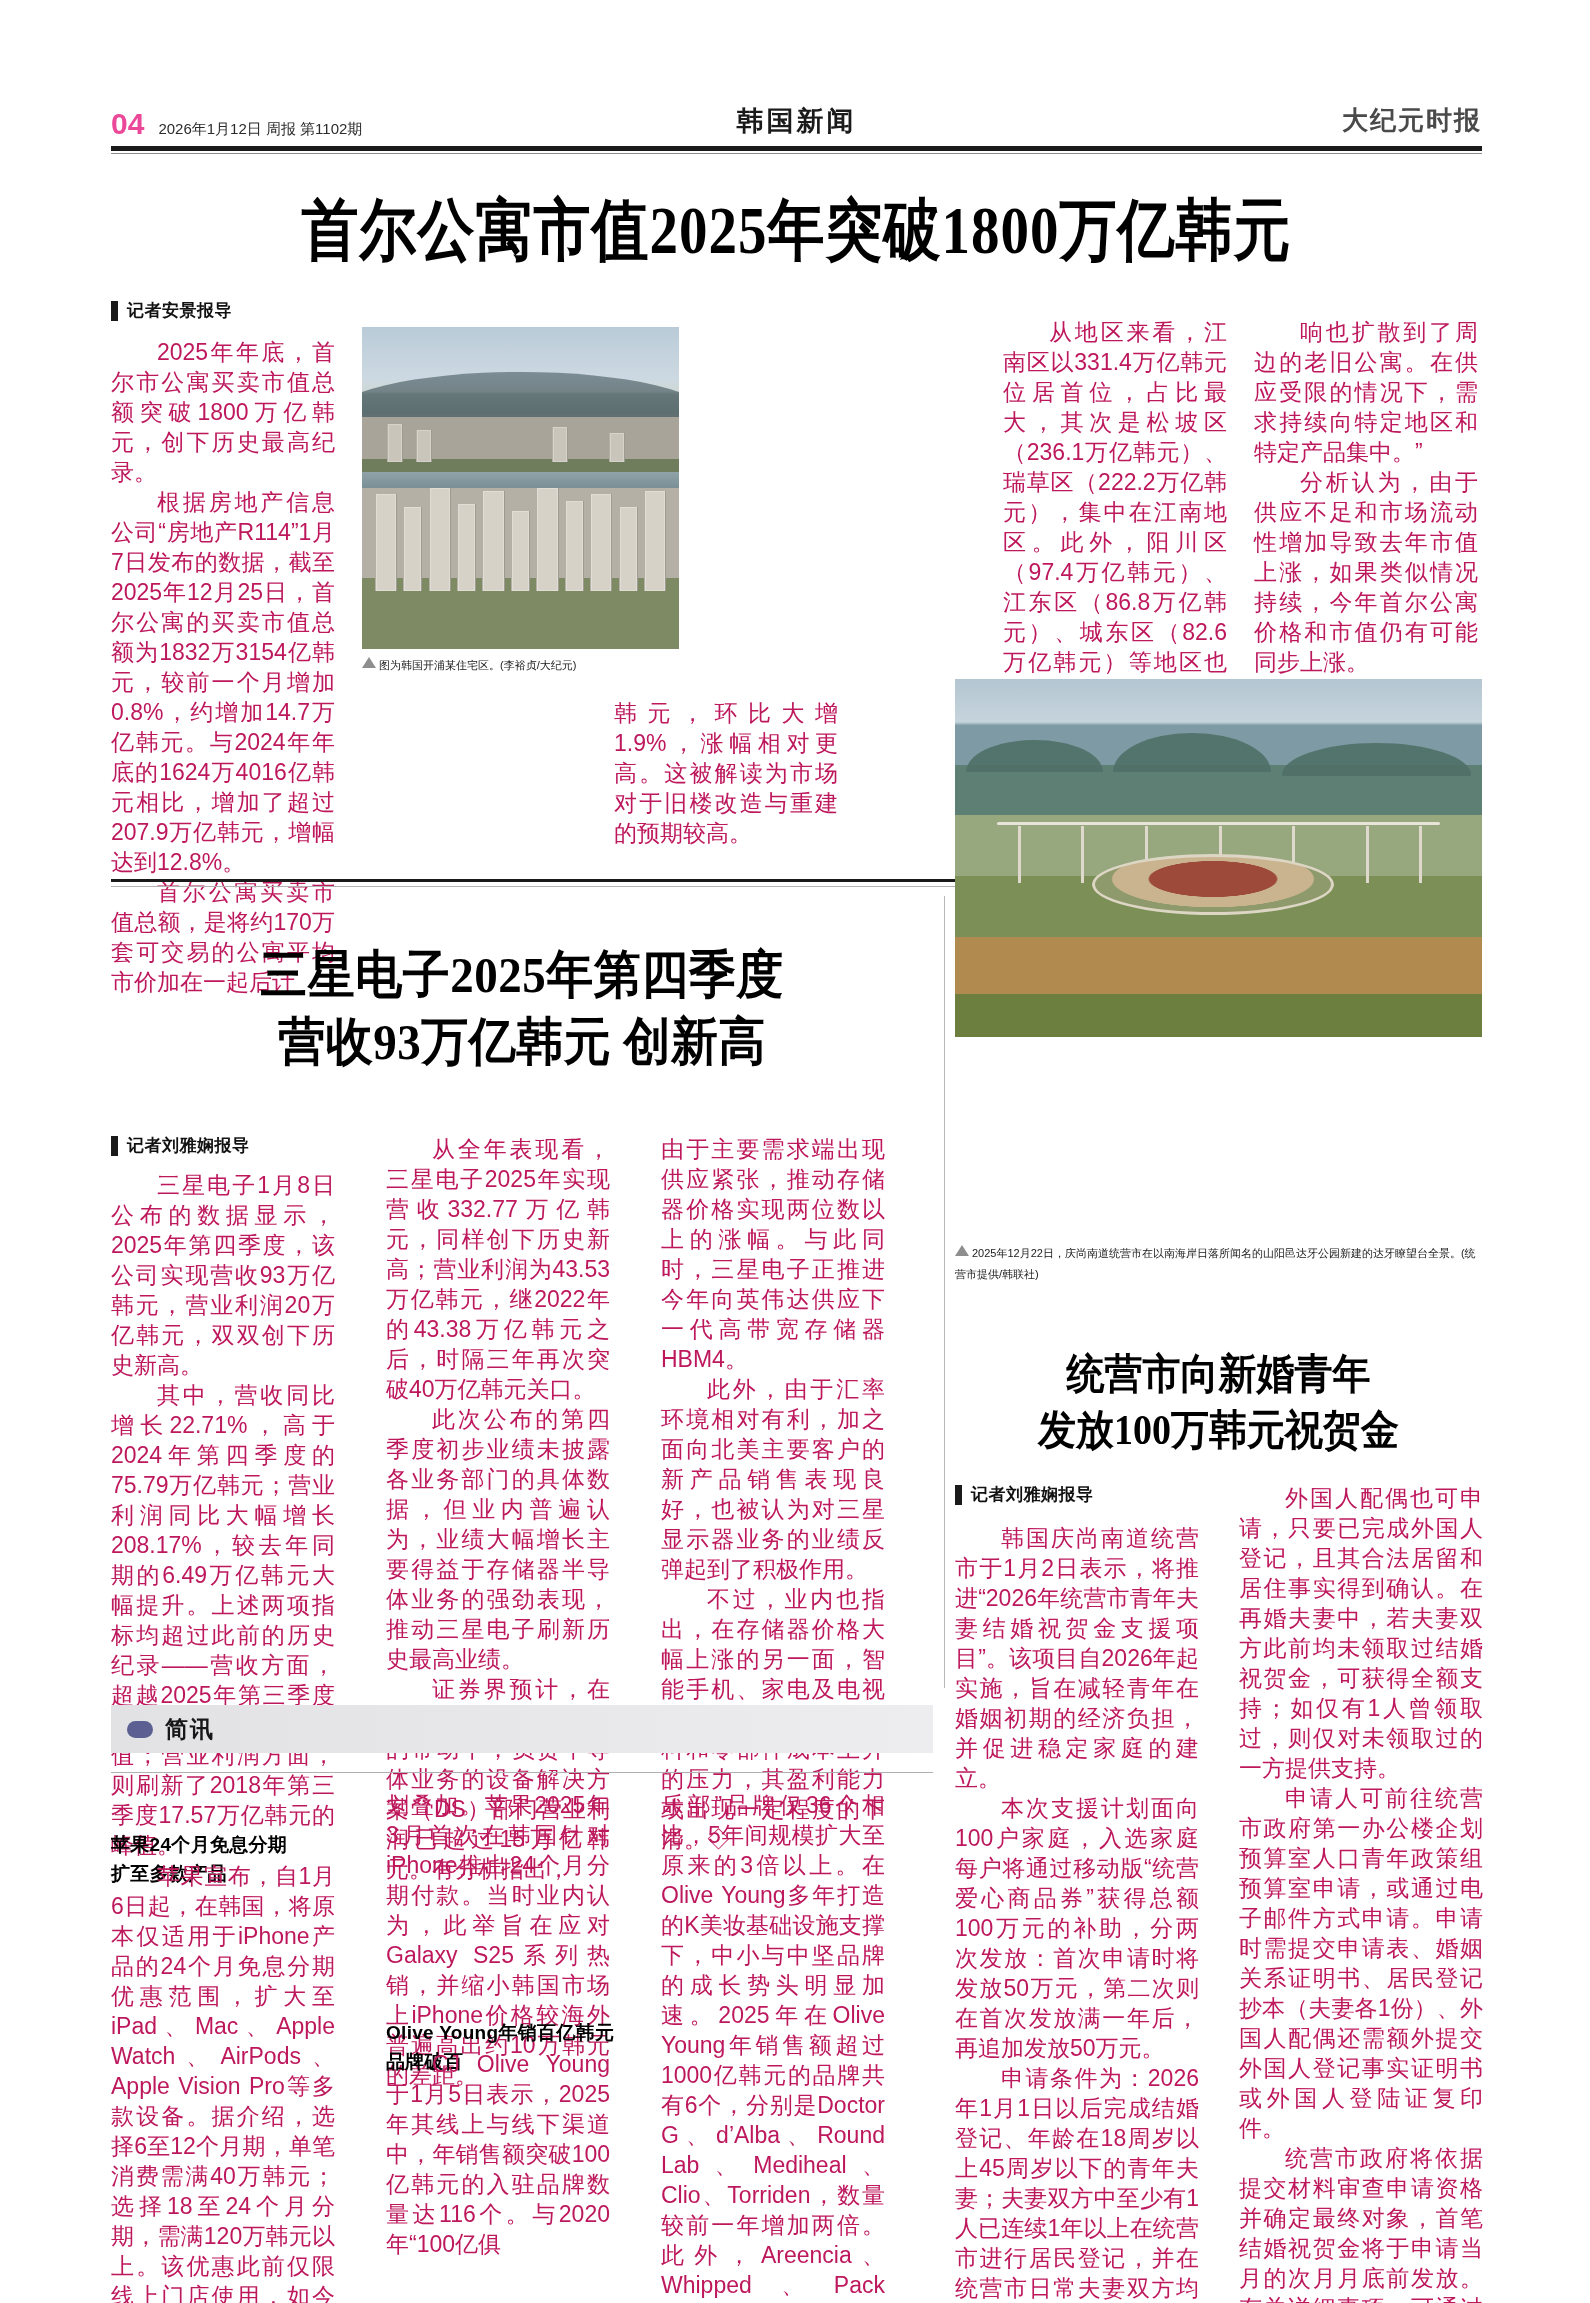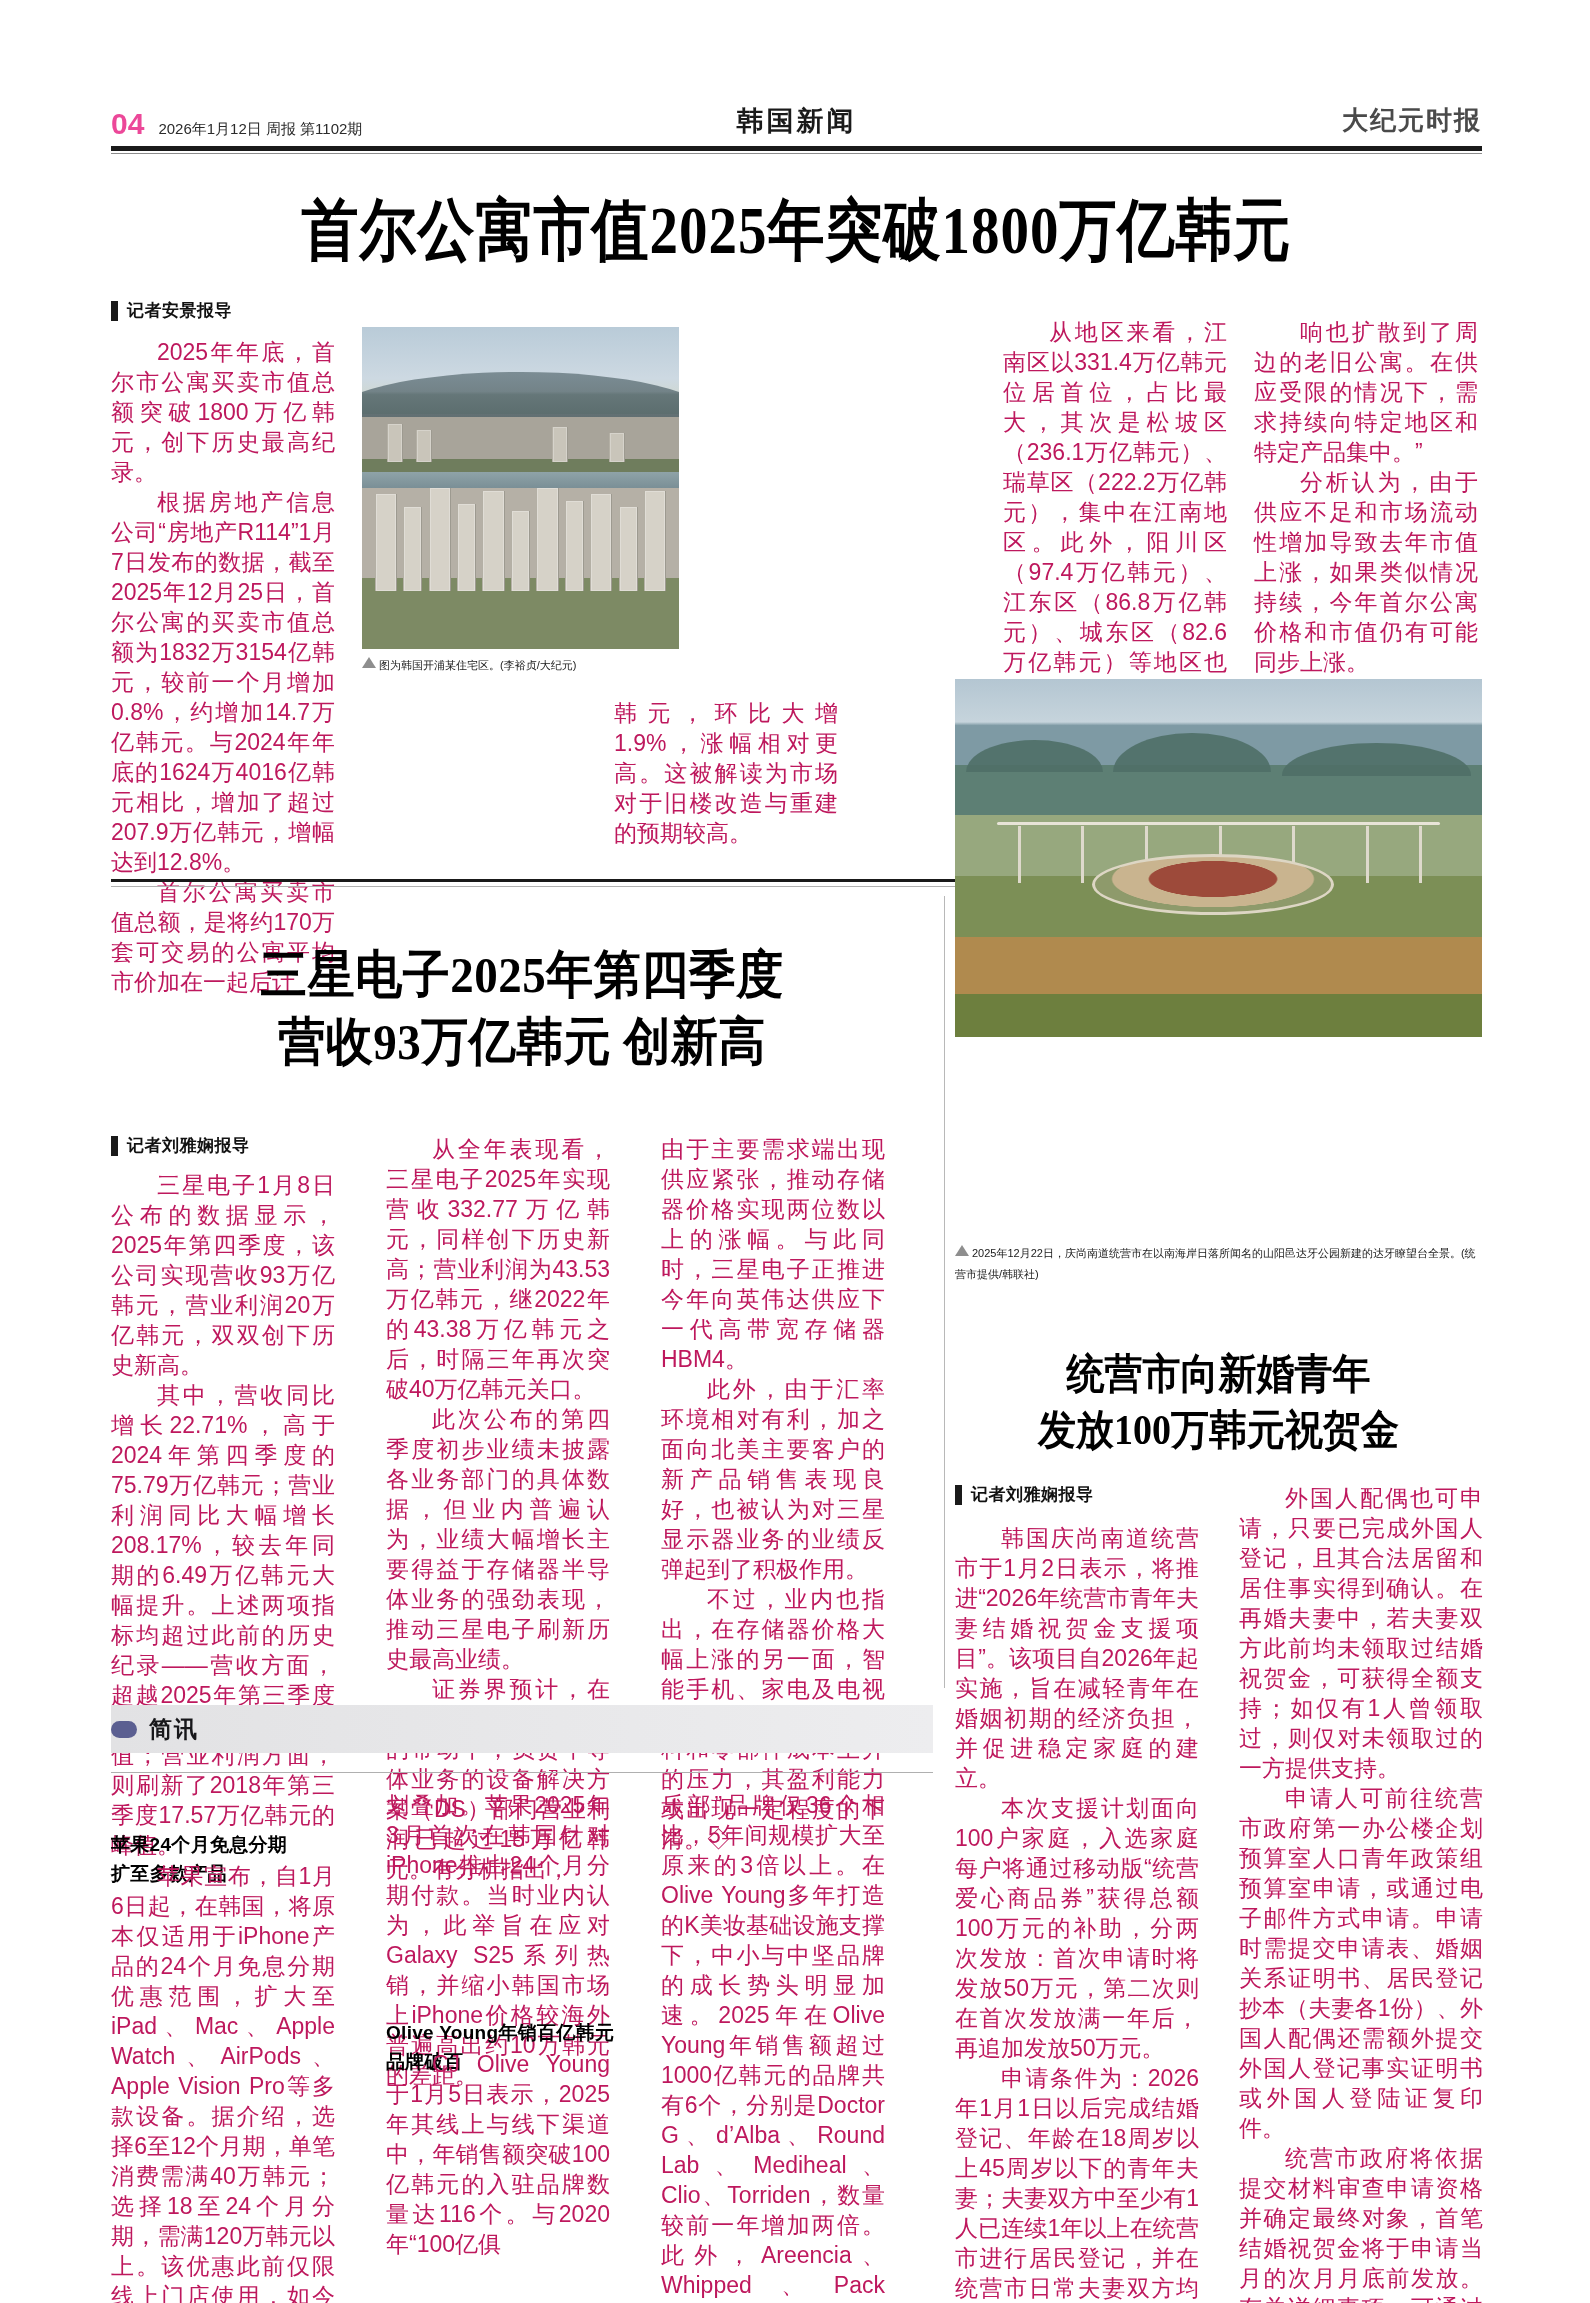--- a/index.html
+++ b/index.html
@@ -186,21 +186,21 @@
     font-family: "Liberation Serif", serif;
     font-size: 38px; font-weight: bold; color: #000;
     line-height: 51px;
     transform: scaleY(1.1); transform-origin: center top;
   }
 
   
   .briefs-banner {
     position: absolute; left: 111px; top: 1705px; width: 822px; height: 48px;
     background: linear-gradient(90deg,#e2e2e4,#ededef);
-    display: flex; align-items: center; gap: 12px; 
+    display: flex; align-items: center; gap: 12px; padding-left: 16px;
   }
   .briefs-dot {
     width: 26px; height: 17px; border-radius: 9px;
     background: #5b5f91;
   }
   .briefs-label {
     font-family: "Liberation Sans", sans-serif;
     font-size: 23px; font-weight: bold; color: #17171a; letter-spacing: 2px;
   }
   .brief-title {

